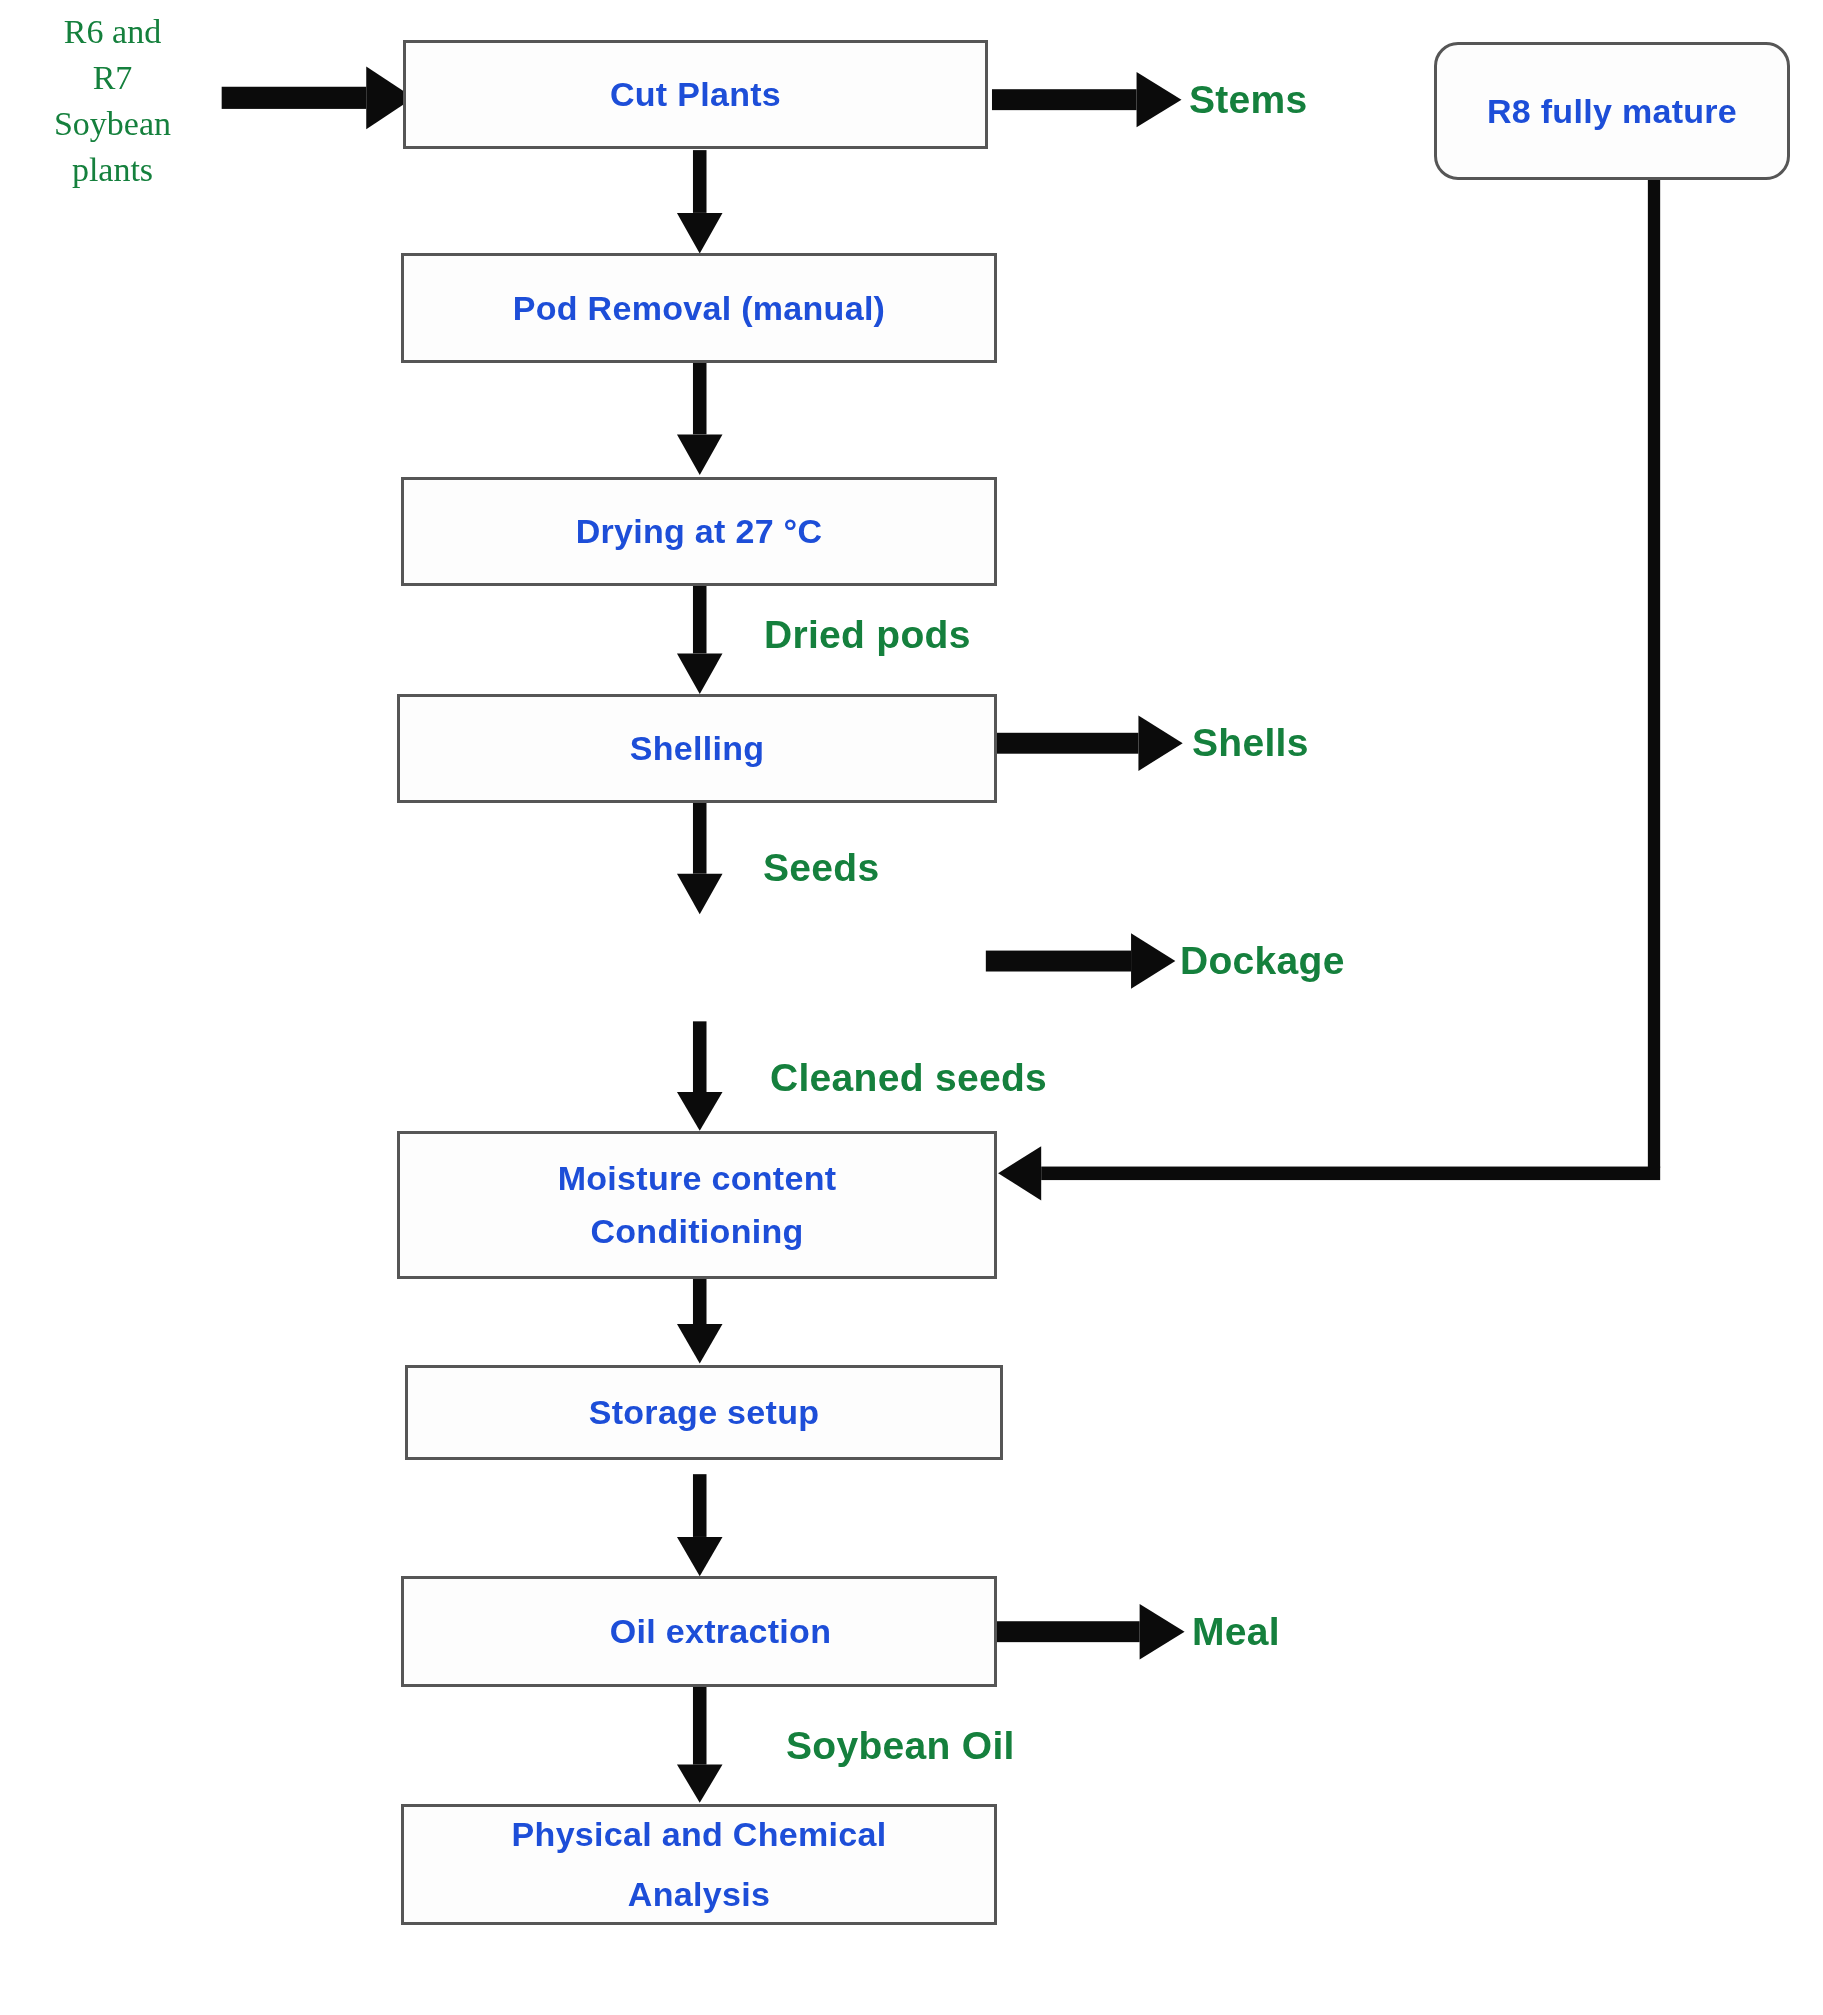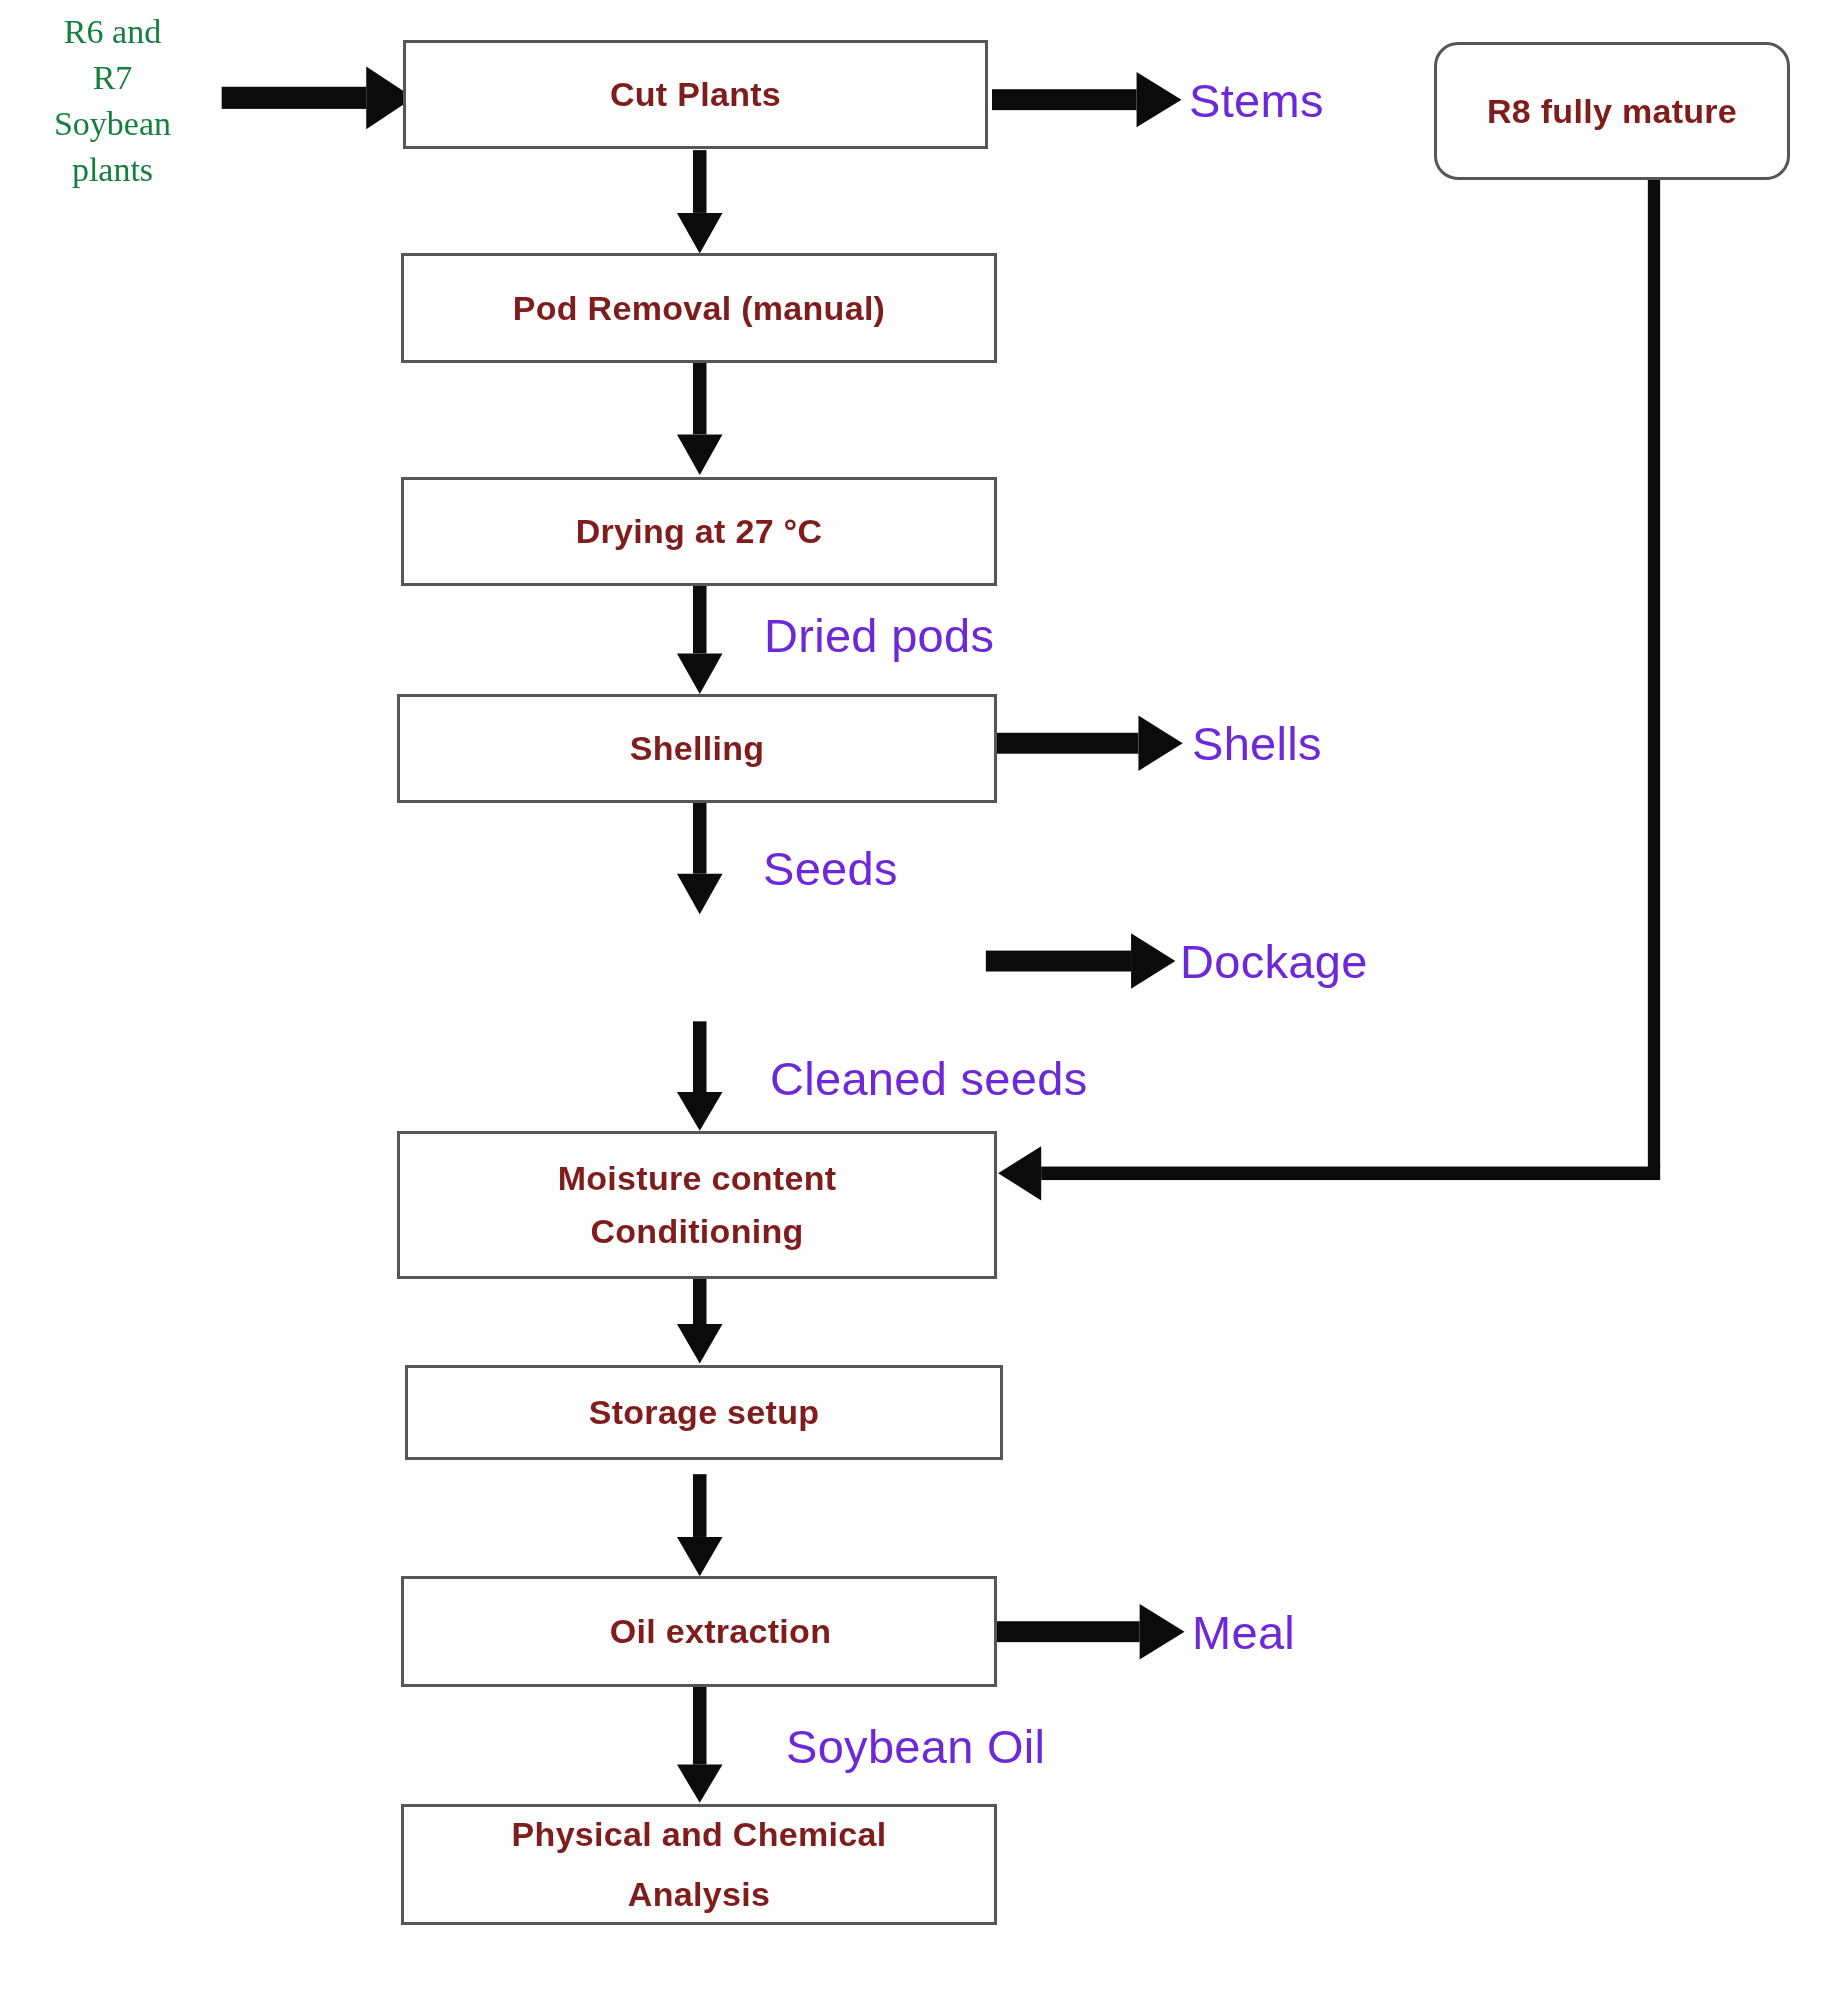--- a/index.html
+++ b/index.html
@@ -18,41 +18,41 @@
     background:#fdfdfd;
     border:3.7px solid #565656;
     box-sizing:border-box;
     display:flex;
     flex-direction:column;
     align-items:center;
     justify-content:center;
     text-align:center;
     font-size:34px;
     font-weight:600;
-    color:#7f1d1d;
+    color:#1d4ed8;
     row-gap:21px;
     letter-spacing:0.3px;
   }
   
   #box-cut-plants   {left:403px; top:40px;   width:585px; height:109px;}
   #box-pod-removal  {left:401px; top:253px;  width:596px; height:110px;}
   #box-drying       {left:401px; top:477px;  width:596px; height:109px;}
   #box-shelling     {left:397px; top:694px; width:600px; height:109px;}
   #box-cleaning     {left:401px; top:916px; width:586px; height:107px;}
   #box-moisture     {left:397px; top:1131px; width:600px; height:148px;gap:14px;}
   #box-storage      {left:405px; top:1365px; width:598px; height:95px;}
   #box-oil          {left:401px; top:1576px; width:596px; height:111px;padding-left:43px;}
   #box-analysis     {left:401px; top:1804px; width:596px; height:121px;}
   #box-r8           {left:1434px;top:42px;   width:356px; height:138px;border-radius:24px;}
 
   .edge-label{
     position:absolute;
-    font-size:47px;
-    font-weight:400;
-    color:#6d28d9;
+    font-size:39px;
+    font-weight:700;
+    color:#15803d;
     transform:translateY(-50%);
     white-space:nowrap;
     letter-spacing:0.3px;
   }
   #label-stems        {left:1189px; top:100px;}
   #label-shells       {left:1192px; top:743px;}
   #label-dockage      {left:1180px; top:961px;}
   #label-meal         {left:1192px; top:1632px;}
   #label-dried-pods   {left:764px; top:635px;}
   #label-seeds        {left:763px; top:868px;}

